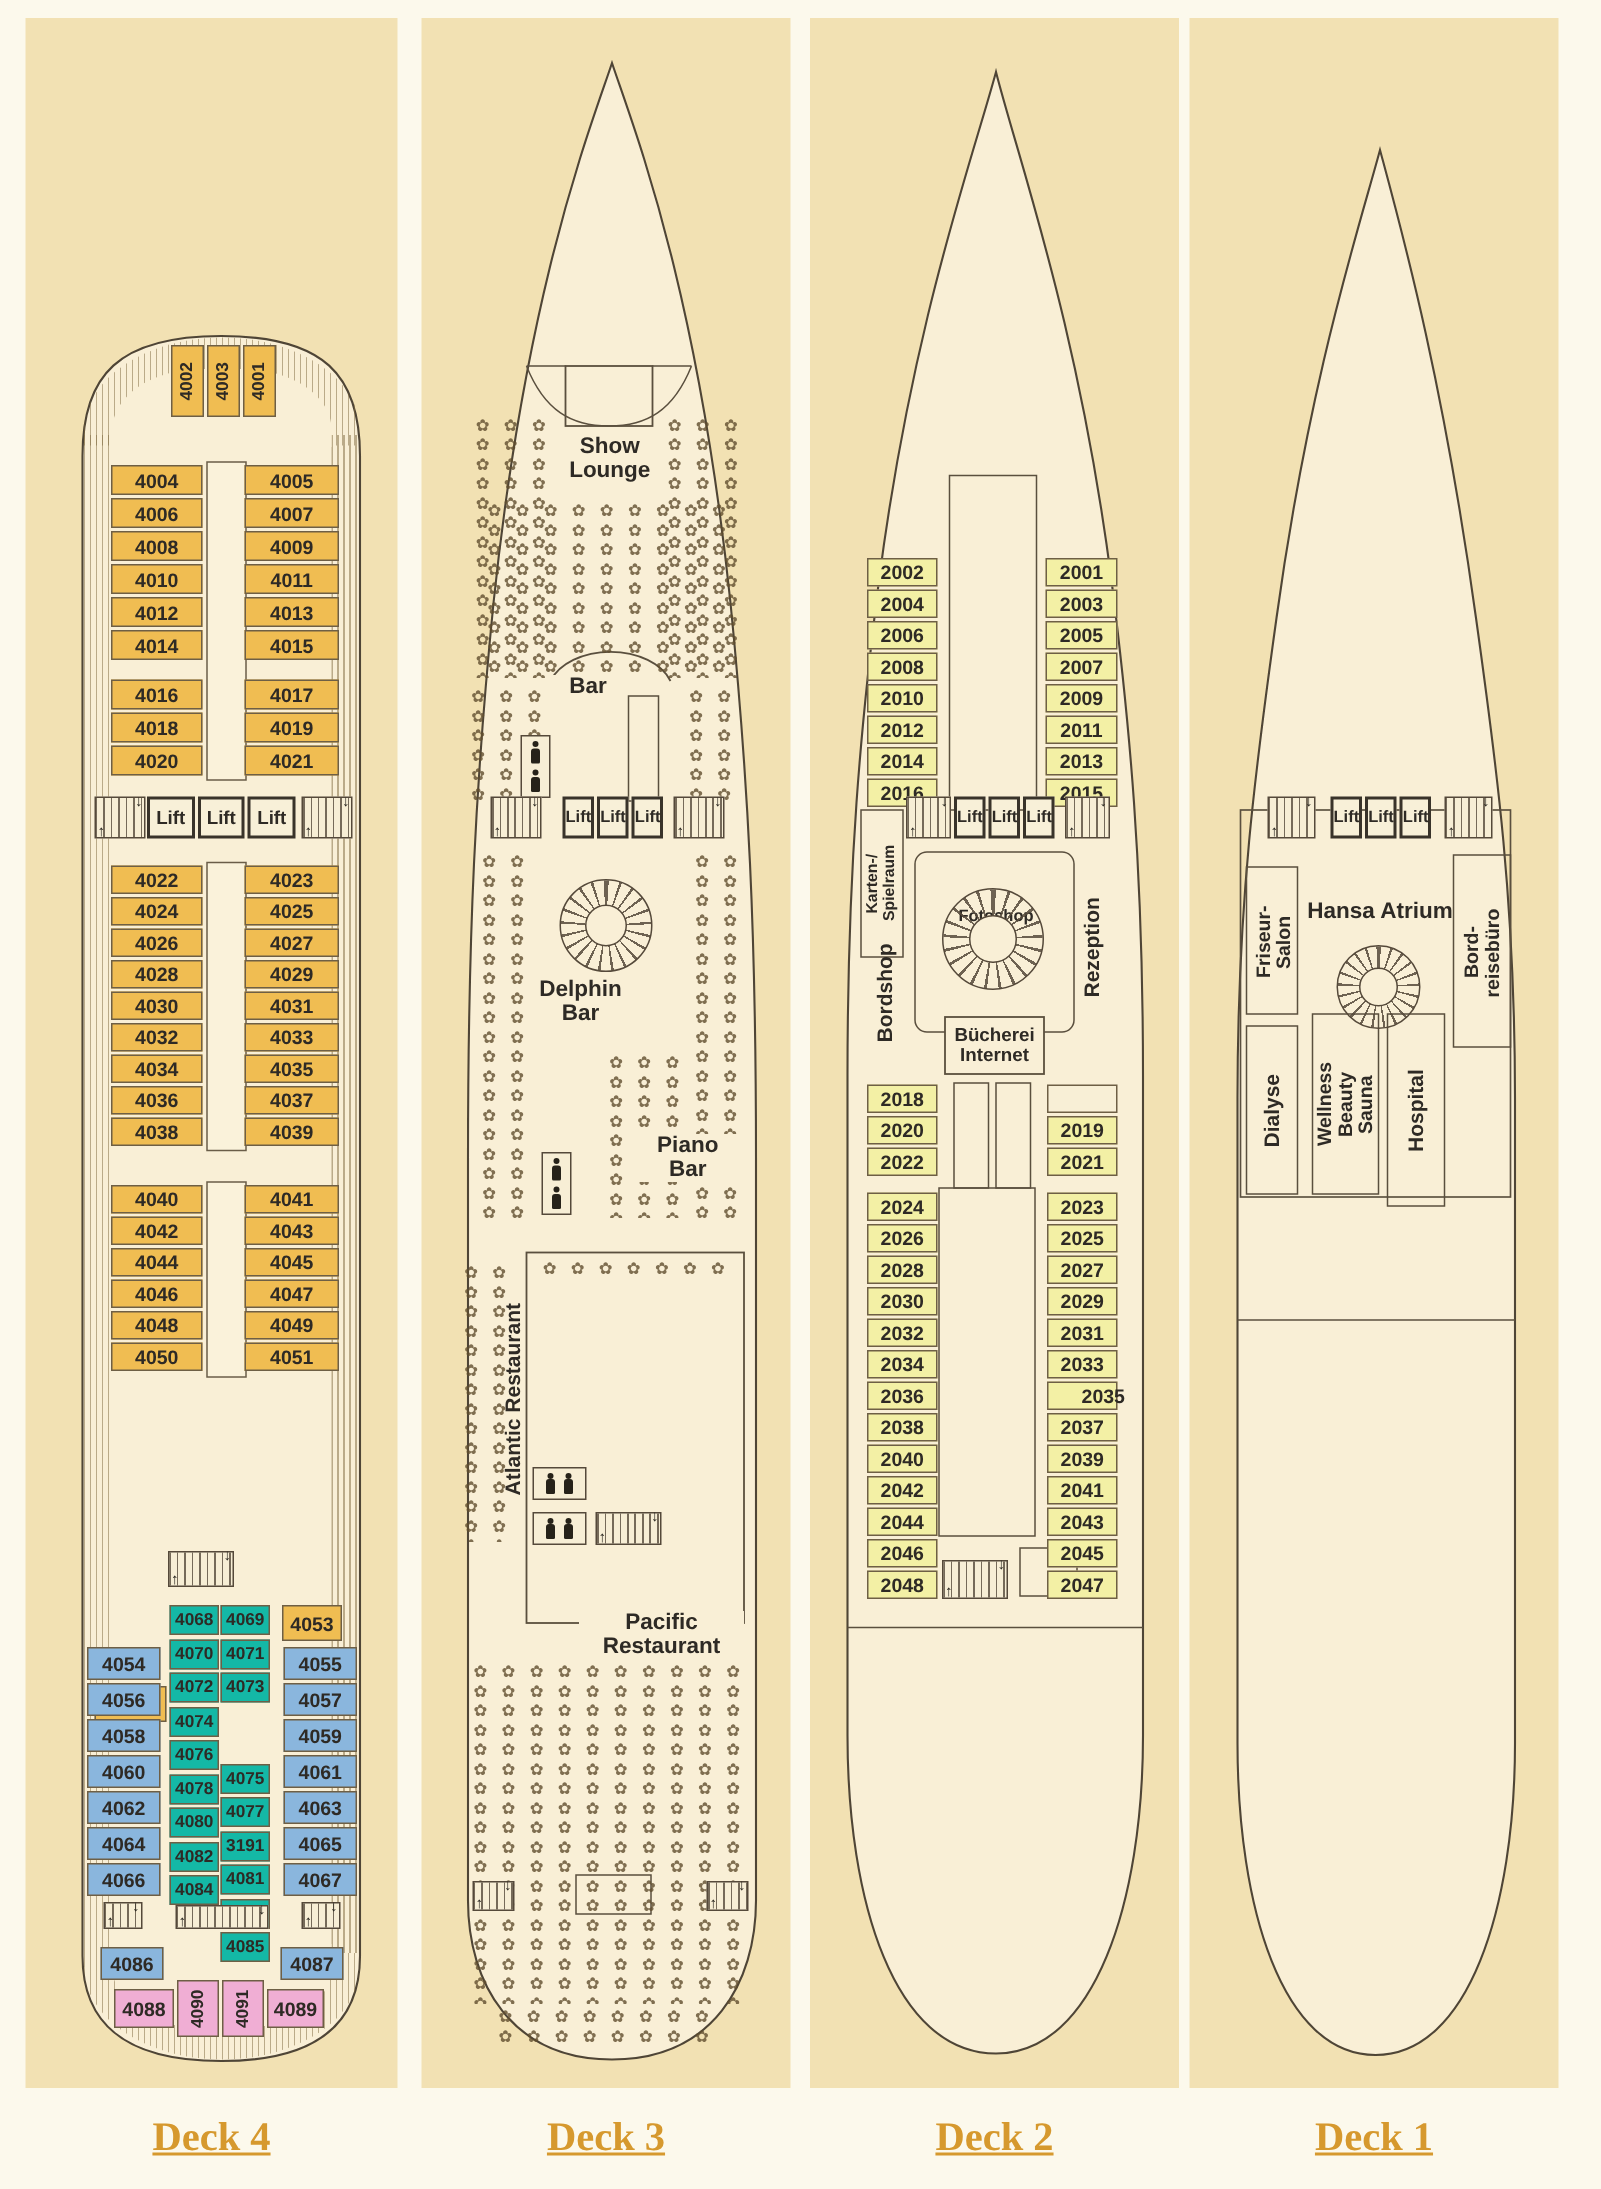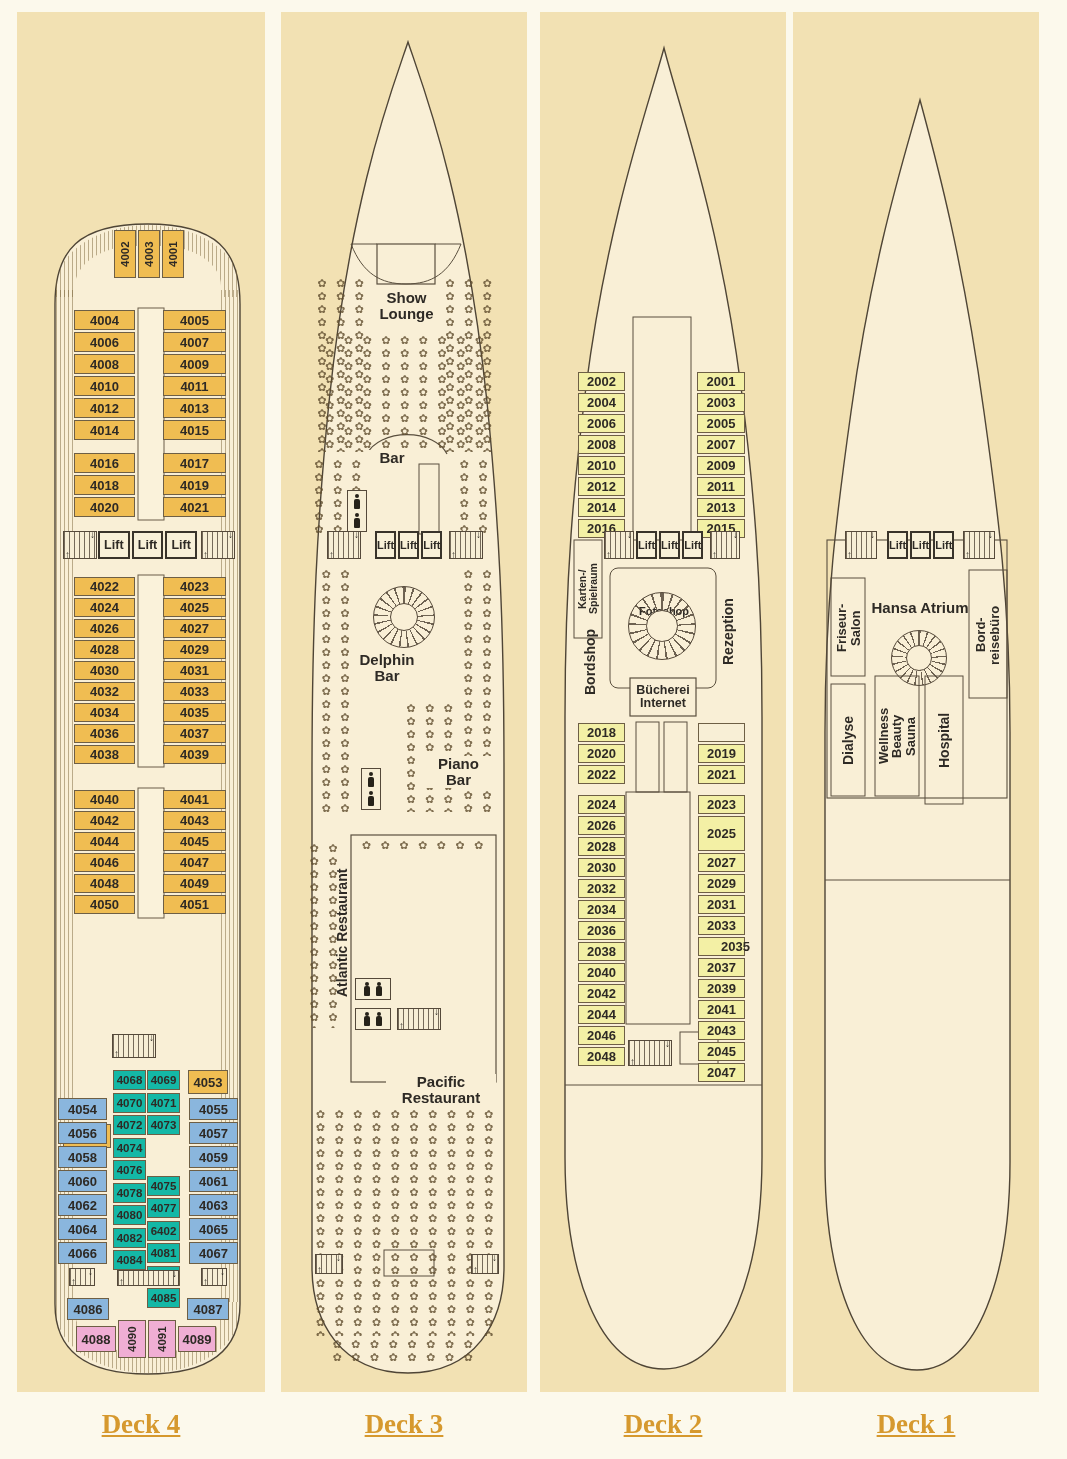--- a/index.html
+++ b/index.html
@@ -181,21 +181,21 @@
         <div class="cabin c-teal" style="height:20px;">4080</div>
         <div class="cabin c-teal" style="height:20px;">4082</div>
         <div class="cabin c-teal" style="height:20px;">4084</div>
       </div>
     <div class="col" style="left:130px;top:1058px;width:33px;gap:2.5px;">
         <div class="cabin c-teal" style="height:20px;">4069</div>
         <div class="cabin c-teal" style="height:20px;">4071</div>
         <div class="cabin c-teal" style="height:20px;">4073</div>
         <div class="cabin c-teal" style="height:20px;margin-top:38px;">4075</div>
         <div class="cabin c-teal" style="height:20px;">4077</div>
-        <div class="cabin c-teal" style="height:20px;">6402</div>
+        <div class="cabin c-teal" style="height:20px;">3191</div>
         <div class="cabin c-teal" style="height:20px;">4081</div>
         <div class="cabin c-teal" style="height:20px;">4083</div>
         <div class="cabin c-teal" style="height:20px;">4085</div>
       </div>
 
     <div class="stairs" style="left:52px;top:1256px;width:26px;height:18px;"></div>
     <div class="stairs" style="left:184px;top:1256px;width:26px;height:18px;"></div>
     <div class="stairs" style="left:100px;top:1258px;width:62px;height:16px;"></div>
 
     <div class="cabin c-blue abs" style="left:50px;top:1286px;width:42px;height:22px;">4086</div>
@@ -353,21 +353,21 @@
         <div class="cabin c-yellow" style="height:19px;">2036</div>
         <div class="cabin c-yellow" style="height:19px;">2038</div>
         <div class="cabin c-yellow" style="height:19px;">2040</div>
         <div class="cabin c-yellow" style="height:19px;">2042</div>
         <div class="cabin c-yellow" style="height:19px;">2044</div>
         <div class="cabin c-yellow" style="height:19px;">2046</div>
         <div class="cabin c-yellow" style="height:19px;">2048</div>
       </div>
     <div class="col" style="left:158px;top:783px;width:47px;gap:2px;">
         <div class="cabin c-yellow" style="height:19px;">2023</div>
-        <div class="cabin c-yellow" style="height:35px;">2025</div>
+        <div class="cabin c-yellow" style="height:19px;">2025</div>
         <div class="cabin c-yellow" style="height:19px;">2027</div>
         <div class="cabin c-yellow" style="height:19px;">2029</div>
         <div class="cabin c-yellow" style="height:19px;">2031</div>
         <div class="cabin c-yellow" style="height:19px;">2033</div>
         <div class="cabin c-yellow" style="height:19px;padding-left:28px;">2035</div>
         <div class="cabin c-yellow" style="height:19px;">2037</div>
         <div class="cabin c-yellow" style="height:19px;">2039</div>
         <div class="cabin c-yellow" style="height:19px;">2041</div>
         <div class="cabin c-yellow" style="height:19px;">2043</div>
         <div class="cabin c-yellow" style="height:19px;">2045</div>

